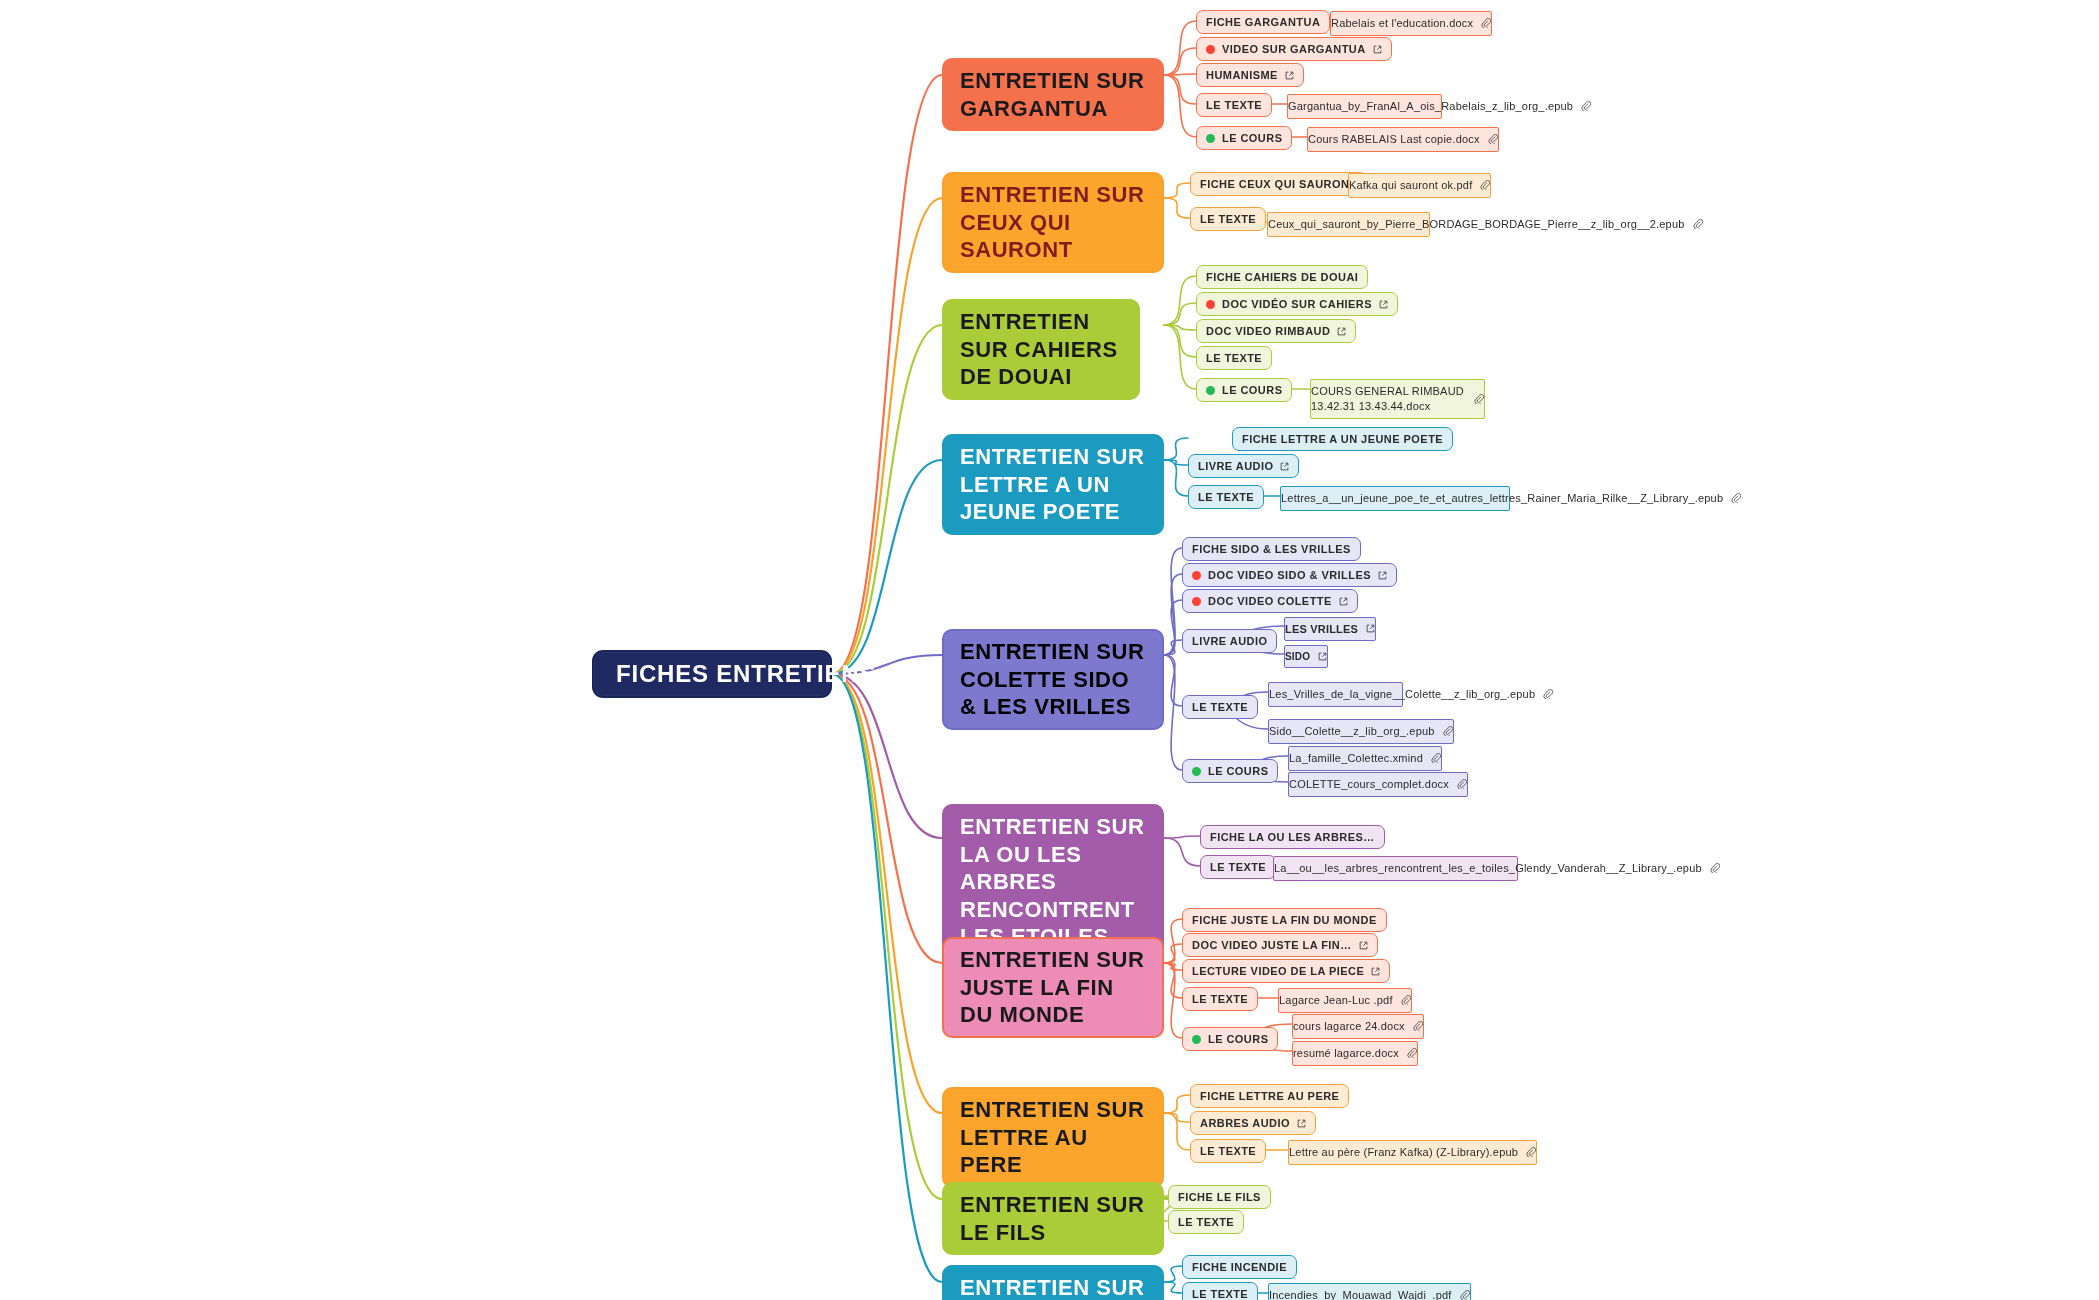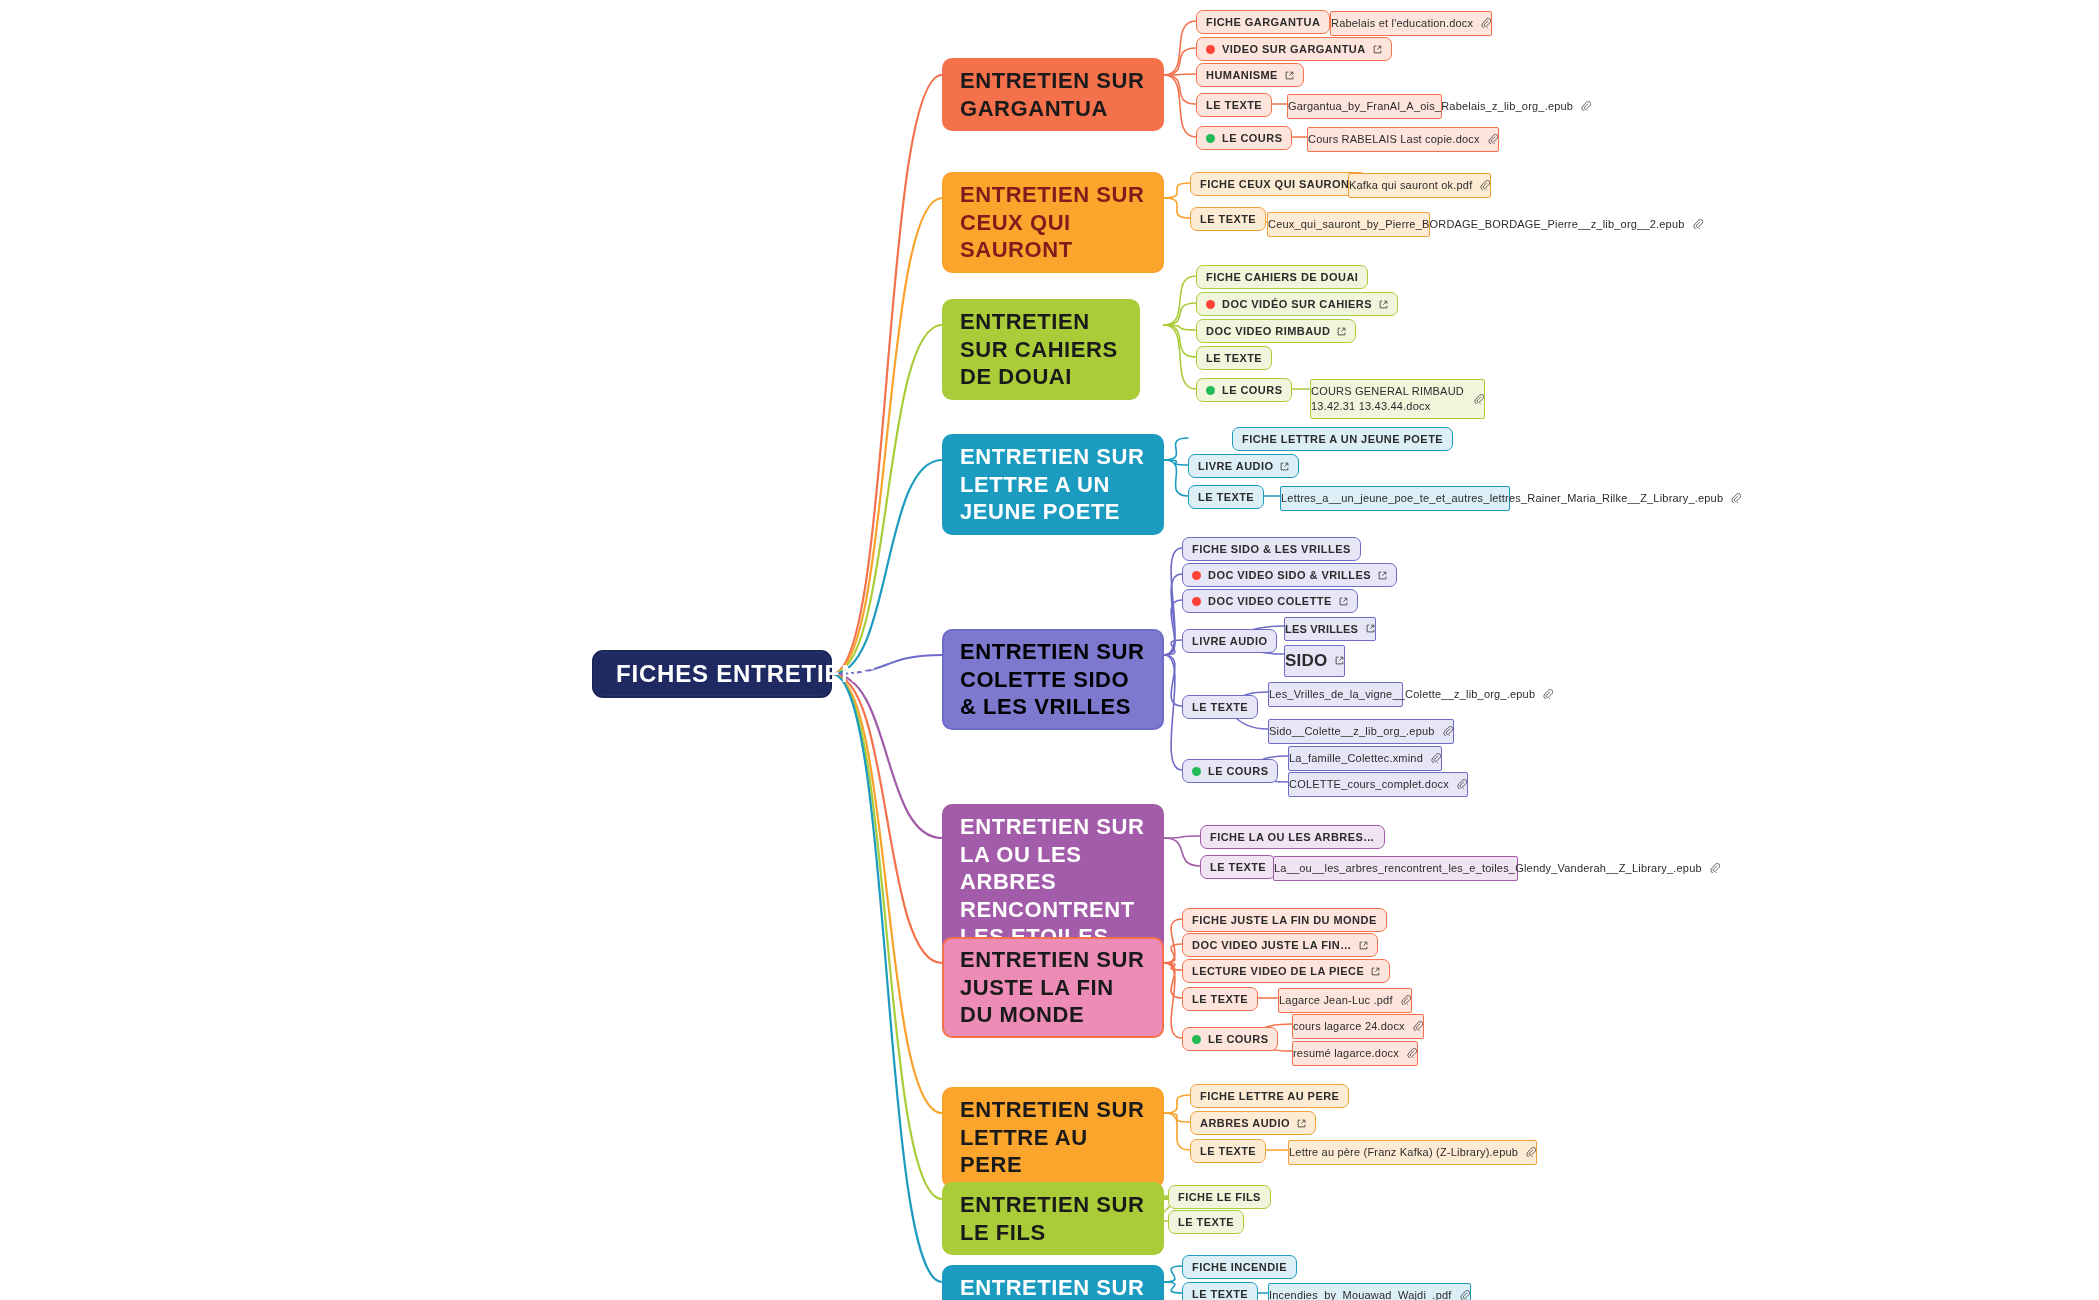--- a/index.html
+++ b/index.html
@@ -383,21 +383,21 @@
       <div class="node leaf hatched-lite" style="left: 1284px; background: rgb(231, 230, 247); border-color: rgb(111, 107, 200); top: 616.5px; font-weight: 600; font-size: 11px;">
         <span class="txt">LES VRILLES</span>
         <span class="ic">
           <svg width="9" height="9" viewBox="0 0 12 12" fill="none" stroke="currentColor" stroke-width="1.3">
             <path d="M4.5 1.5H1.5V10.5H10.5V7.5"></path>
             <path d="M7 1.5H10.5V5"></path>
             <path d="M10.5 1.5L5.8 6.2"></path>
           </svg>
         </span>
       </div>
-      <div class="node leaf hatched-lite" style="left: 1284px; background: rgb(231, 230, 247); border-color: rgb(111, 107, 200); top: 644.5px; font-weight: 600; font-size: 17px;">
+      <div class="node leaf hatched-lite" style="left: 1284px; background: rgb(231, 230, 247); border-color: rgb(111, 107, 200); top: 644.5px; font-weight: 600; font-size: 10px;">
         <span class="txt">SIDO</span>
         <span class="ic">
           <svg width="9" height="9" viewBox="0 0 12 12" fill="none" stroke="currentColor" stroke-width="1.3">
             <path d="M4.5 1.5H1.5V10.5H10.5V7.5"></path>
             <path d="M7 1.5H10.5V5"></path>
             <path d="M10.5 1.5L5.8 6.2"></path>
           </svg>
         </span>
       </div>
       <div class="node sub hatched-lite" style="left: 1182px; top: 695px; background: rgb(231, 230, 247); border-color: rgb(111, 107, 200); font-weight: 600;">

